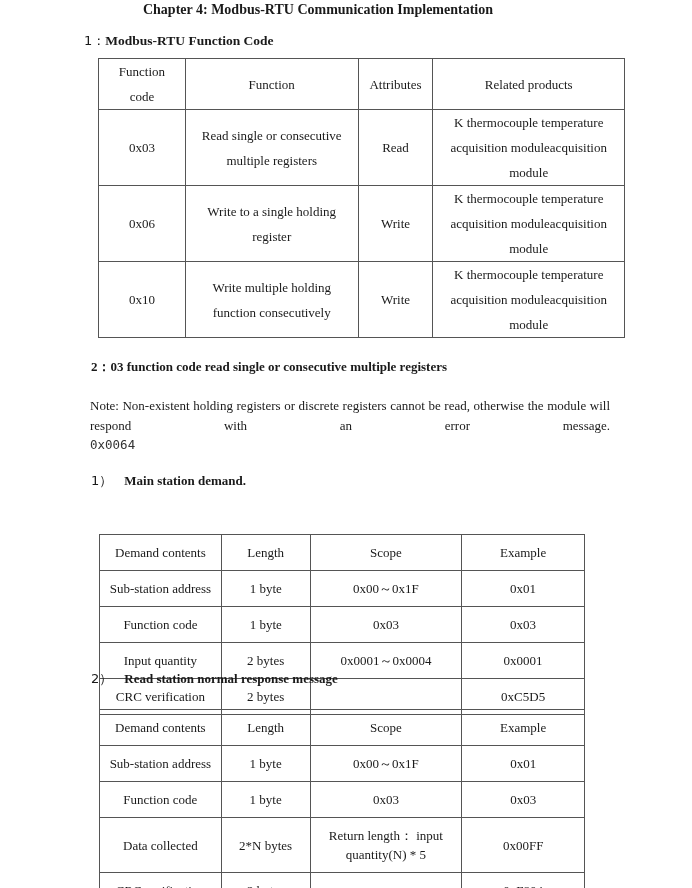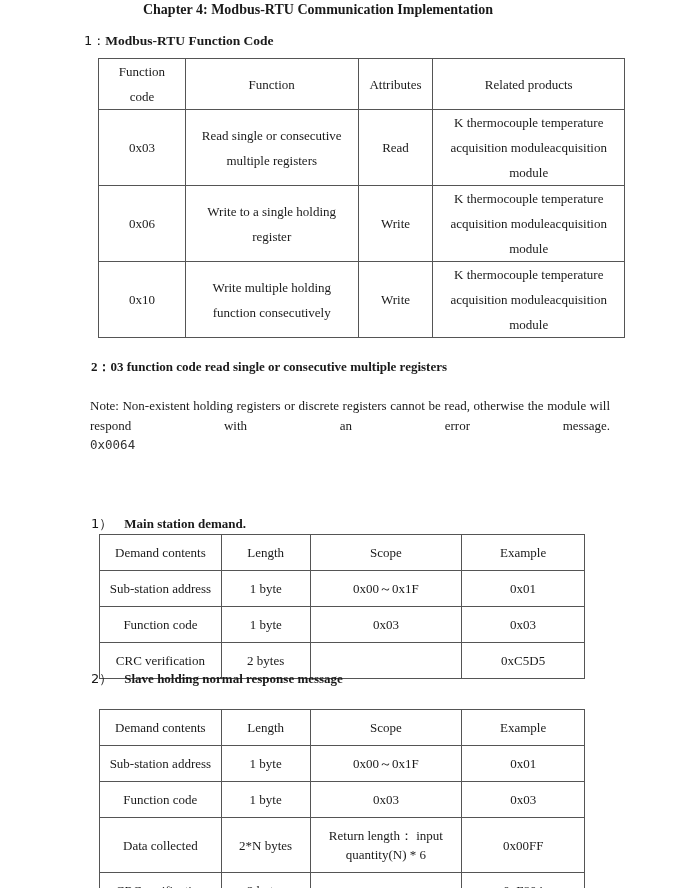--- a/index.html
+++ b/index.html
@@ -87,21 +87,21 @@
 <div class="abs h2">2：03 function code read single or consecutive multiple registers</div>
 
 <div class="abs para justify-last" style="top:396px;">
   <span>Note: Non-existent holding registers or discrete registers cannot be read, otherwise the module will respond with an error message.</span>
 </div>
 
 <div class="abs para" style="top:435px;">
   <div class="mono">0x0064</div>
 </div>
 
-<div class="abs sub" style="left:91px; top:515px;">
+<div class="abs sub" style="left:91px; top:472px;">
   <span class="num">1）</span><span>Main station demand.</span>
 </div>
 
 <table id="t2" class="t2">
   <colgroup>
     <col style="width:122px">
       <col style="width:89px">
       <col style="width:152px">
       <col style="width:123px">
   </colgroup>
@@ -118,30 +118,36 @@
     <td>0x00～0x1F</td>
     <td>0x01</td>
   </tr>
   <tr>
     <td>Function code</td>
     <td>1 byte</td>
     <td>0x03</td>
     <td>0x03</td>
   </tr>
   <tr>
+    <td>Input quantity</td>
+    <td>2 bytes</td>
+    <td>0x0001～0x0004</td>
+    <td>0x0001</td>
+  </tr>
+  <tr>
     <td>CRC verification</td>
     <td>2 bytes</td>
     <td></td>
     <td>0xC5D5</td>
   </tr>
 </tbody>
   </table>
 
 <div class="abs sub" style="left:91px; top:670px;">
-  <span class="num">2）</span><span>Slave holding normal response message</span>
+  <span class="num">2）</span><span>Read station normal response message</span>
 </div>
 
 <table id="t3" class="t2">
   <colgroup>
     <col style="width:122px">
       <col style="width:89px">
       <col style="width:152px">
       <col style="width:123px">
   </colgroup>
   <tbody>
@@ -159,21 +165,21 @@
   </tr>
   <tr>
     <td>Function code</td>
     <td>1 byte</td>
     <td>0x03</td>
     <td>0x03</td>
   </tr>
   <tr>
     <td class="tall">Data collected</td>
     <td class="tall">2*N bytes</td>
-    <td class="tall" style="padding:0 14px">Return length： input quantity(N) * 6</td>
+    <td class="tall" style="padding:0 14px">Return length： input quantity(N) * 5</td>
     <td class="tall">0x00FF</td>
   </tr>
   <tr>
     <td>CRC verification</td>
     <td>2 bytes</td>
     <td></td>
     <td>0xF804</td>
   </tr>
 </tbody>
   </table>

